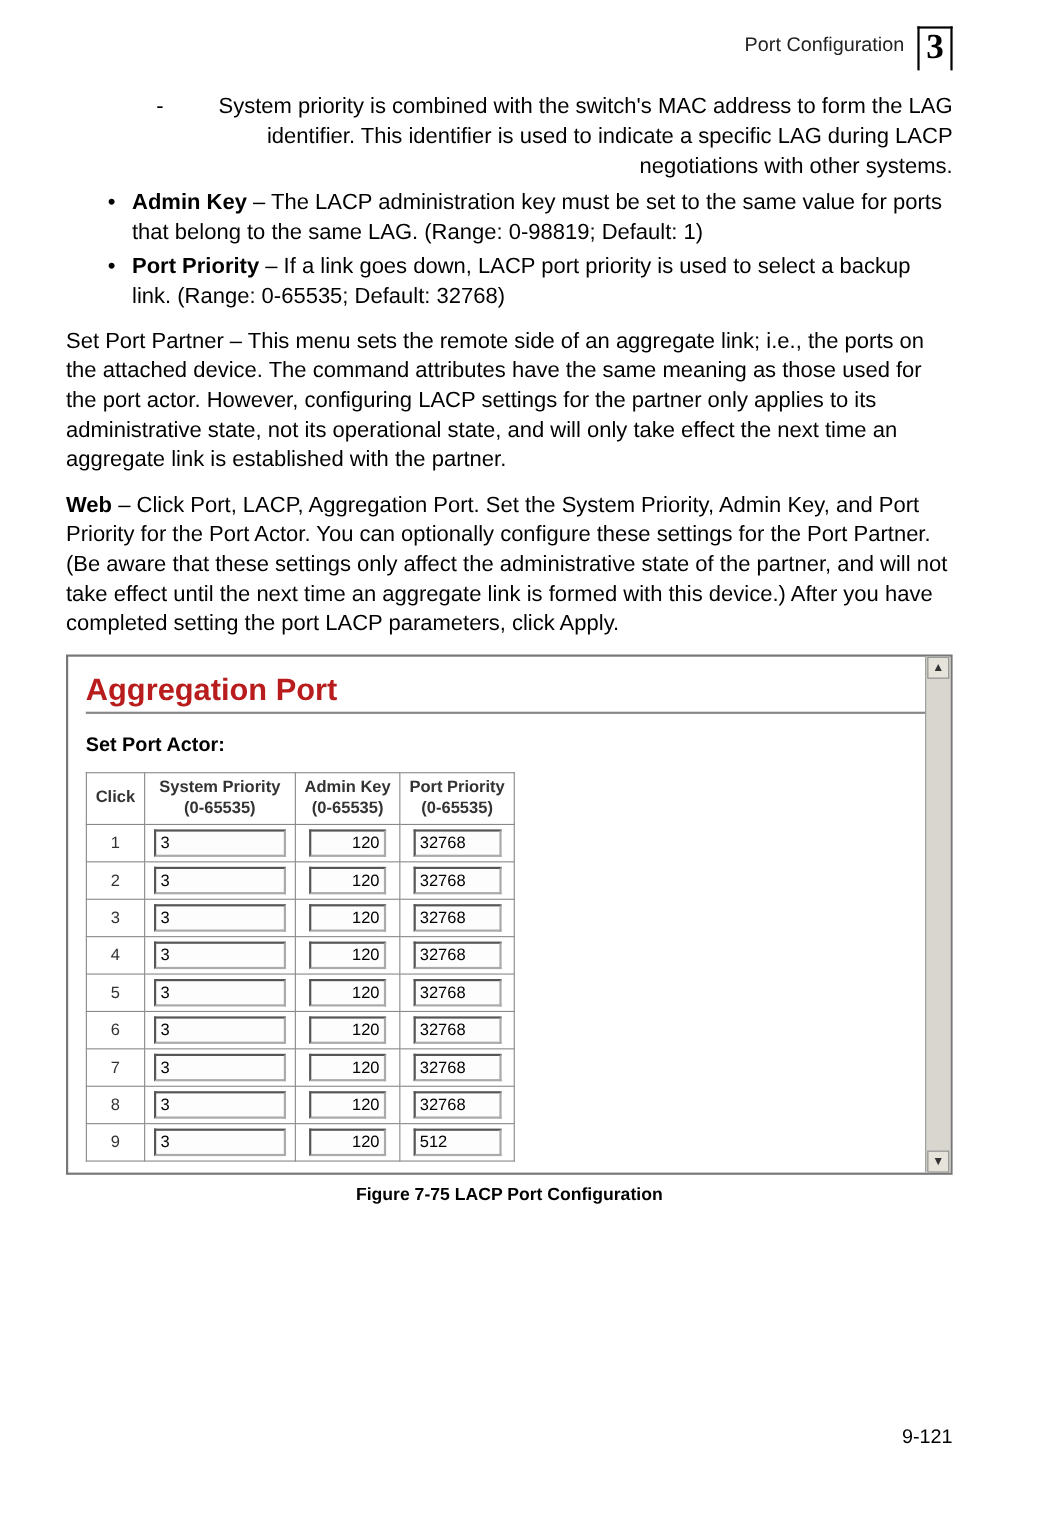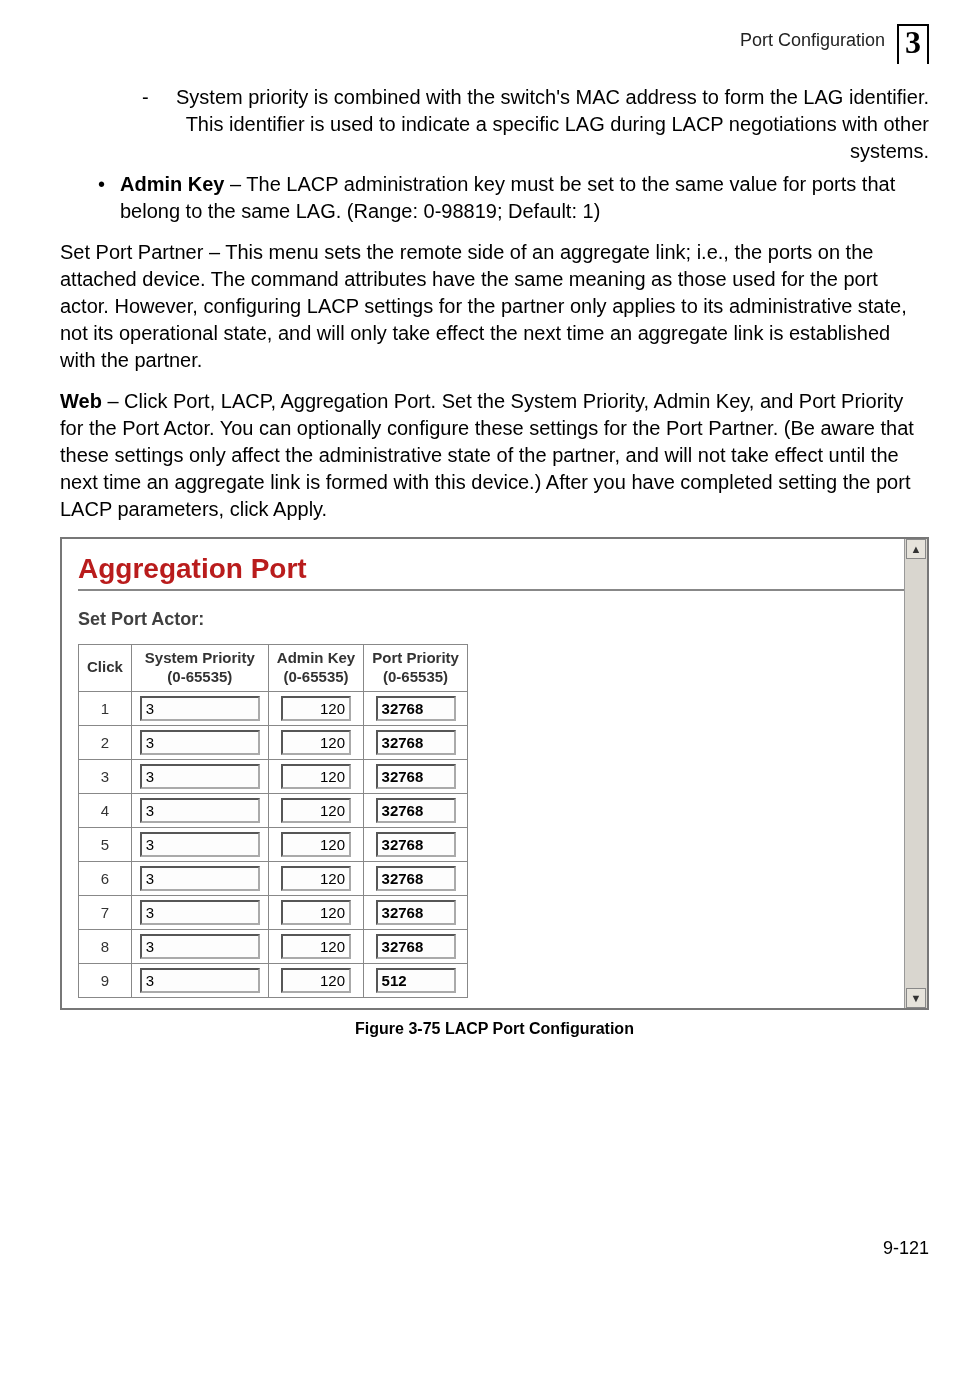--- a/index.html
+++ b/index.html
@@ -4,21 +4,21 @@
 <style>
   body {
     margin: 0;
     padding: 0;
     font-family: Arial, Helvetica, sans-serif;
     background: #fff;
     width: 954px;
     color: #000;
   }
   .page {
-    padding: 30px 25px 40px 60px;
+    padding: 30px 88px 40px 60px;
     box-sizing: border-box;
   }
   .header {
     display: flex;
     justify-content: flex-end;
     align-items: flex-start;
     margin-bottom: 20px;
     gap: 12px;
   }
   .header-title {
@@ -91,21 +91,21 @@
   }
   .panel-rule {
     border: none;
     border-top: 2px solid #888;
     margin: 4px 0 18px 0;
   }
   .subhead {
     font-size: 18px;
     font-weight: bold;
     margin-bottom: 14px;
-    color: #404040;
+    color: #000000;
   }
   table.ports {
     border-collapse: collapse;
   }
   table.ports th, table.ports td {
     border: 1px solid #888;
     padding: 4px 8px;
     text-align: center;
     font-size: 15px;
     color: #333;
@@ -124,21 +124,21 @@
   table.ports input {
     font-family: Arial, sans-serif;
     font-size: 15px;
     border: 2px inset #aaa;
     background: #fdfdfd;
     padding: 2px 4px;
     box-sizing: border-box;
   }
   .sp-input { width: 120px; text-align:left; }
   .ak-input { width: 70px; text-align:right; }
-  .pp-input { width: 80px; text-align:left;font-weight:bold; }
+  .pp-input { width: 80px; text-align:left; }
 
   .scrollbar {
     position: absolute;
     right: 0;
     top: 0;
     bottom: 0;
     width: 22px;
     background: #d9d6cf;
     border-left: 1px solid #999;
     display: flex;
@@ -182,20 +182,23 @@
     <span class="chapter-badge">3</span>
   </div>
 
   <div class="body-text">
     <ul class="dash">
       <li>System priority is combined with the switch's MAC address to form the LAG identifier. This identifier is used to indicate a specific LAG during LACP negotiations with other systems.</li>
     </ul>
     <ul class="bullets">
       <li>
         <span class="b">Admin Key</span><span> – The LACP administration key must be set to the same value for ports that belong to the same LAG. (Range: 0-98819; Default: 1)</span>
+      </li>
+      <li>
+        <span class="b">Port Priority</span><span> – If a link goes down, LACP port priority is used to select a backup link. (Range: 0-65535; Default: 32768)</span>
       </li>
     </ul>
 
     <div class="para">
       <span class="em">Set Port Partner</span><span> – This menu sets the remote side of an aggregate link; i.e., the ports on the attached device. The command attributes have the same meaning as those used for the port actor. However, configuring LACP settings for the partner only applies to its administrative state, not its operational state, and will only take effect the next time an aggregate link is established with the partner.</span>
     </div>
 
     <div class="para">
       <span class="b">Web</span><span> – Click Port, LACP, Aggregation Port. Set the System Priority, Admin Key, and Port Priority for the Port Actor. You can optionally configure these settings for the Port Partner. (Be aware that these settings only affect the administrative state of the partner, and will not take effect until the next time an aggregate link is formed with this device.) After you have completed setting the port LACP parameters, click Apply.</span>
     </div>
@@ -288,17 +291,17 @@
       <div class="scroll-btn">
         <span>▲</span>
       </div>
       <div class="scroll-track"></div>
       <div class="scroll-btn">
         <span>▼</span>
       </div>
     </div>
   </div>
 
-  <div class="figcap">Figure 3-75  LACP Port Configuration</div>
+  <div class="figcap">Figure 7-75  LACP Port Configuration</div>
 
   <div class="footer">9-121</div>
 
 </div>
 
 </body></html>

